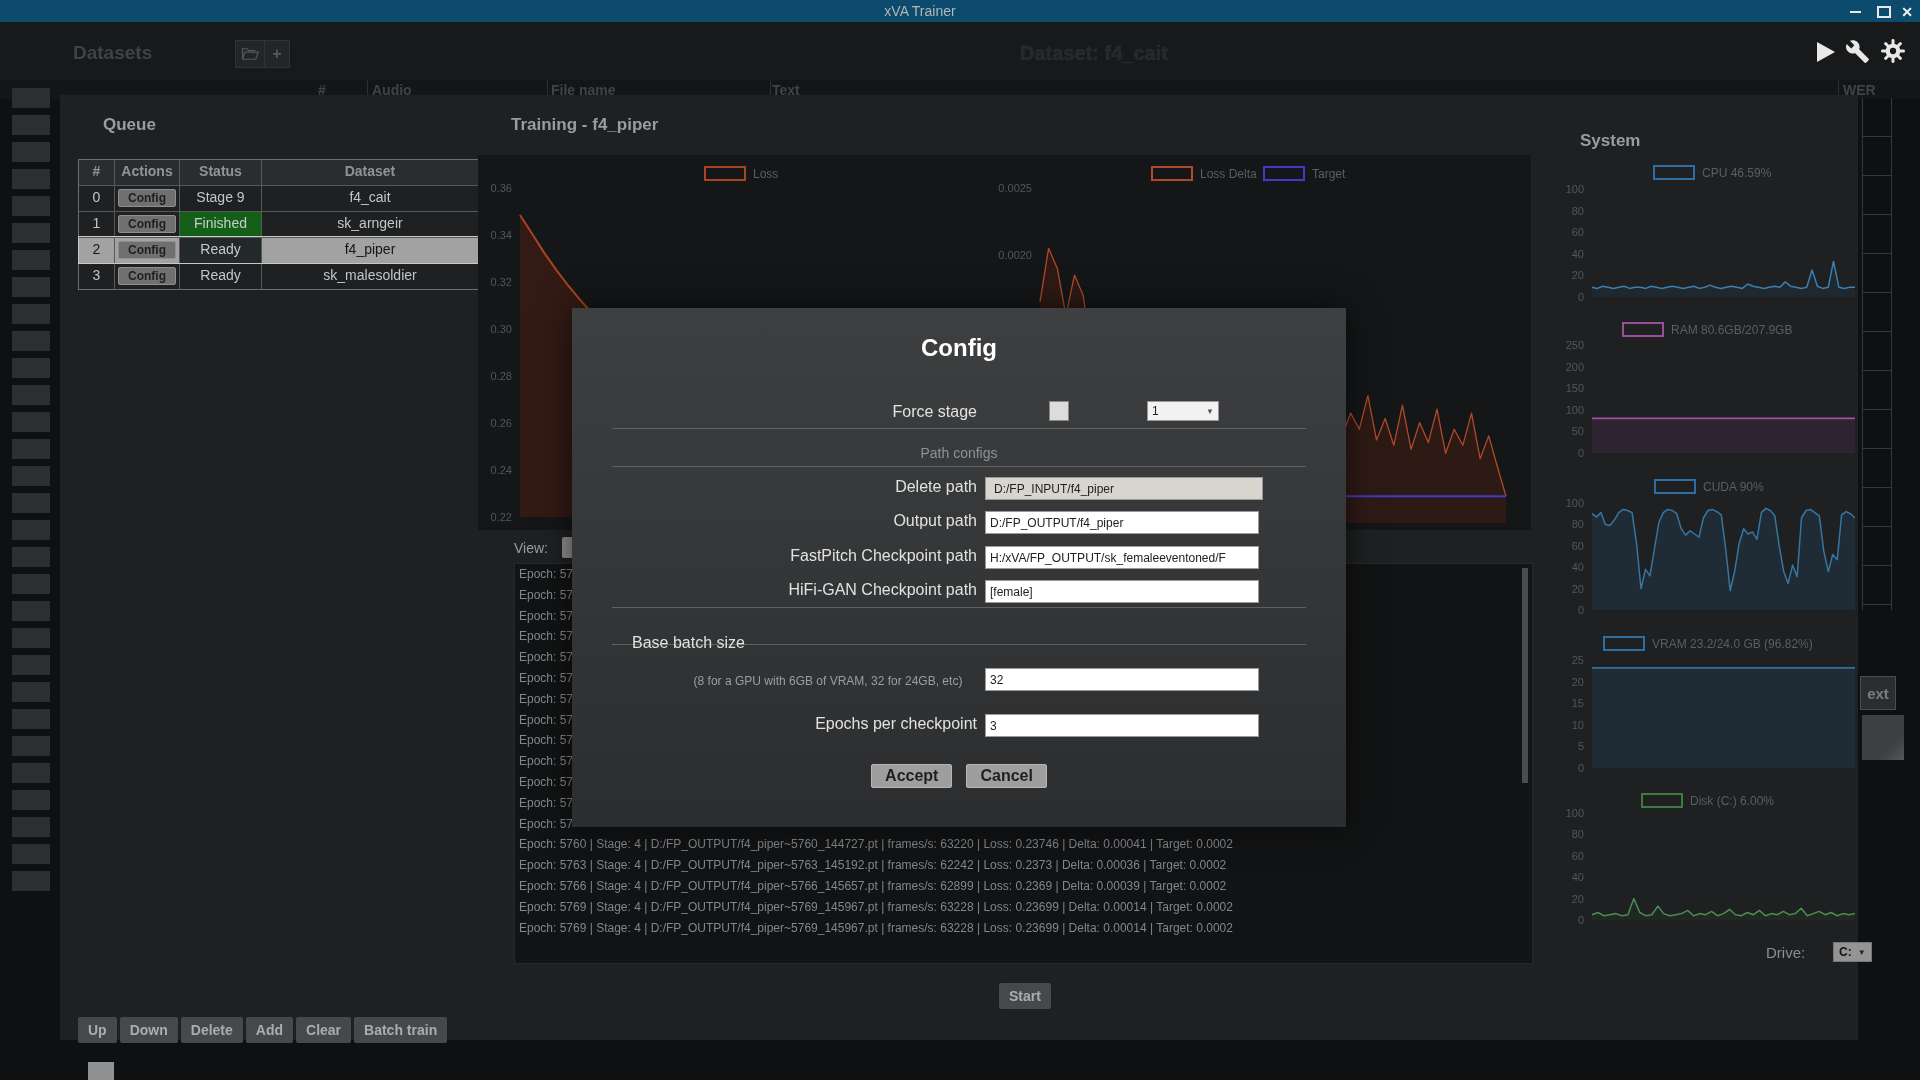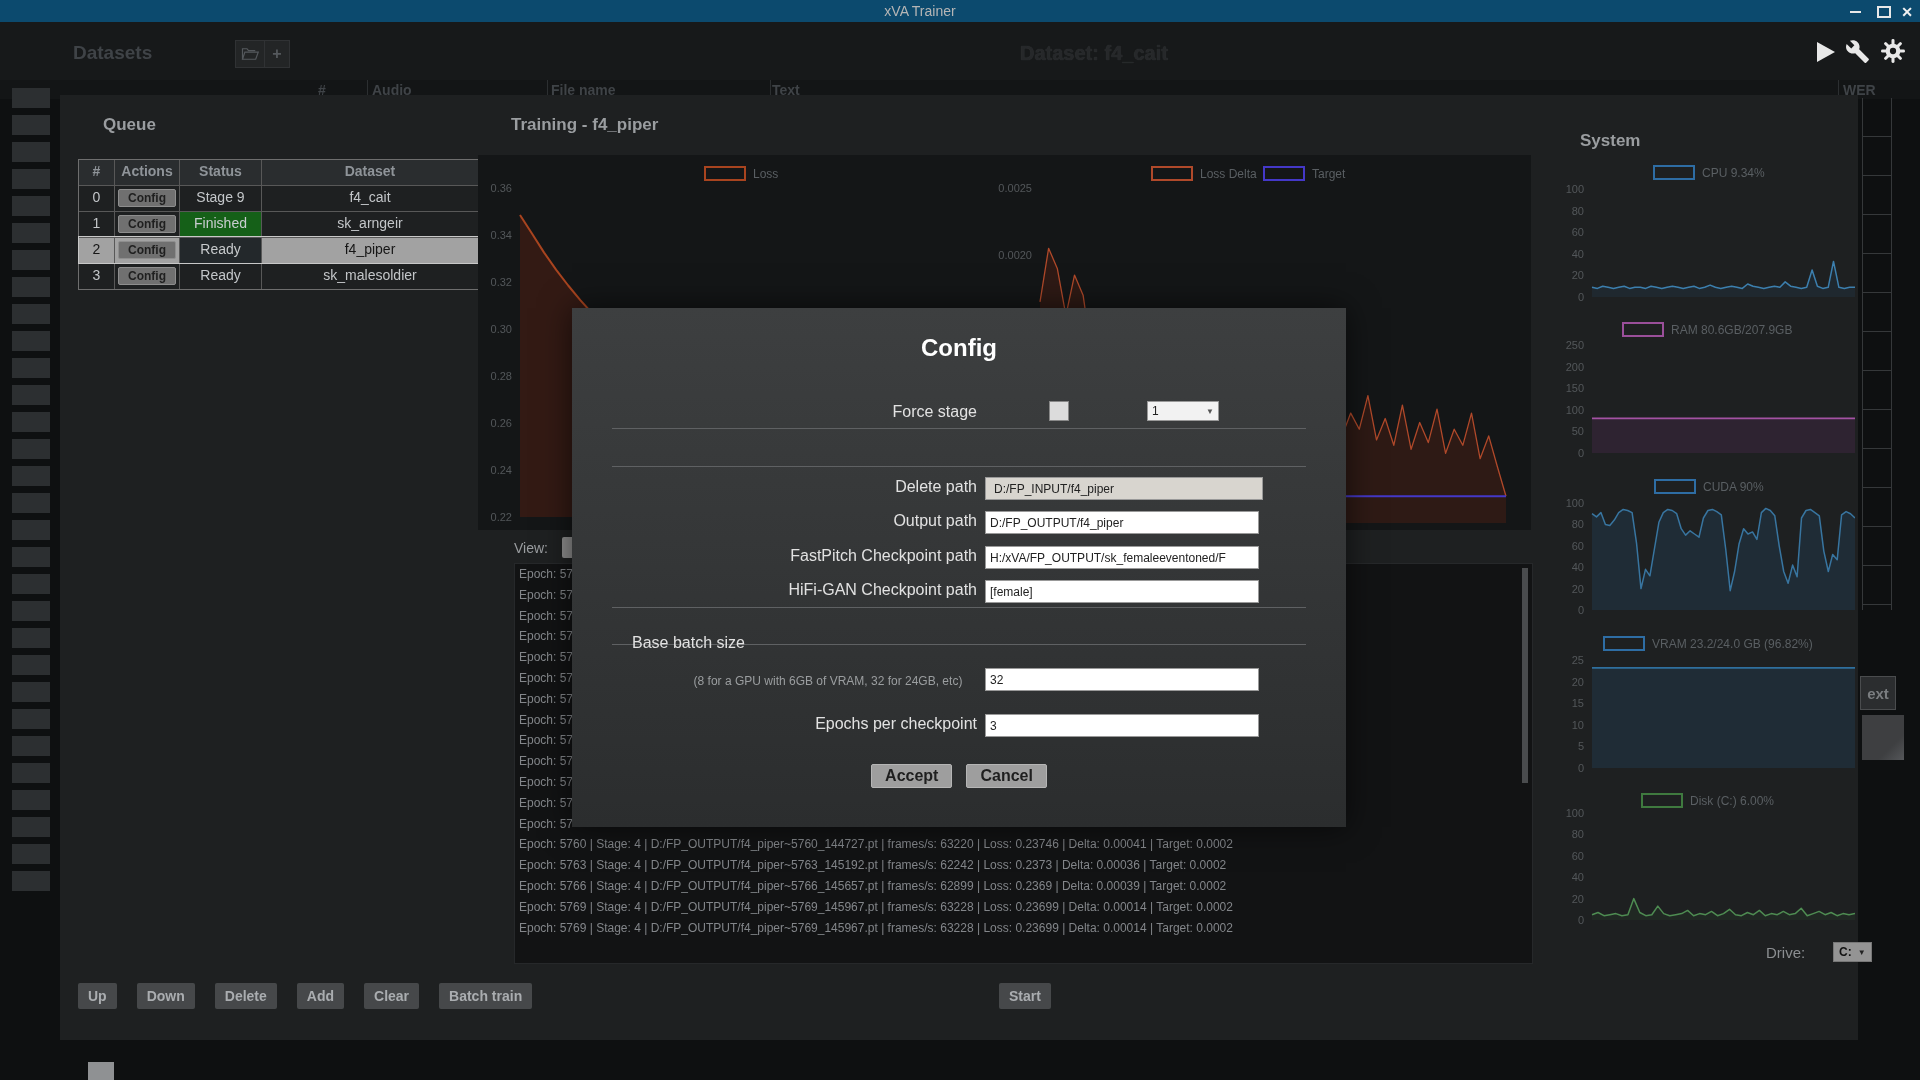--- a/index.html
+++ b/index.html
@@ -234,21 +234,21 @@
           <div class="qcell keep-dark">Ready</div>
           <div class="qcell">f4_piper</div>
         </div>
         <div class="qrow">
           <div class="qcell">3</div>
           <div class="qcell"><button class="btn-config">Config</button></div>
           <div class="qcell">Ready</div>
           <div class="qcell">sk_malesoldier</div>
         </div>
       </div>
-    <div class="abs" style="left:18px;top:888px;display:flex;gap:20px;" id="queue-buttons">
+    <div class="abs" style="left:18px;top:922px;display:flex;gap:3px;" id="queue-buttons">
         <button class="gbtn">Up</button>
         <button class="gbtn">Down</button>
         <button class="gbtn">Delete</button>
         <button class="gbtn">Add</button>
         <button class="gbtn">Clear</button>
         <button class="gbtn">Batch train</button>
       </div>
 
     <div class="abs panel-title" style="left:451px;top:20px;">Training - f4_piper</div>
     <div class="abs" id="chart-bg" style="left:418px;top:60px;"></div>
@@ -310,21 +310,21 @@
         <div class="ln">Epoch: 5769 | Stage: 4 | D:/FP_OUTPUT/f4_piper~5769_145967.pt | frames/s: 63228 | Loss: 0.23699 | Delta: 0.00014 | Target: 0.0002</div>
       </div>
     <div class="abs" id="log-scroll" style="left:1462px;top:473px;"></div>
 
     <button class="abs gbtn" style="left:939px;top:888px;">Start</button>
 
     <div class="abs panel-title" style="left:1520px;top:36px;">System</div>
 
     <div class="abs legend" style="left:1593px;top:70px;">
       <div class="box" style="border-color:#2e6da4;"></div>
-      <span>CPU 9.34%</span>
+      <span>CPU 46.59%</span>
     </div>
     <svg class="abs" style="left:1490px;top:80px;" viewBox="0 0 305 130" width="305" height="130">
         <text x="34" y="18.0" text-anchor="end" class="tick">100</text>
         <text x="34" y="39.6" text-anchor="end" class="tick">80</text>
         <text x="34" y="61.2" text-anchor="end" class="tick">60</text>
         <text x="34" y="82.8" text-anchor="end" class="tick">40</text>
         <text x="34" y="104.4" text-anchor="end" class="tick">20</text>
         <text x="34" y="126.0" text-anchor="end" class="tick">0</text>
         <polygon points="42.0,112.3 47.4,113.4 52.7,111.2 58.1,112.3 63.5,113.4 68.8,112.3 74.2,111.2 79.6,113.4 84.9,112.3 90.3,112.3 95.7,113.4 101.0,111.2 106.4,112.3 111.8,113.4 117.1,112.3 122.5,111.2 127.9,112.3 133.2,113.4 138.6,112.3 144.0,111.2 149.3,113.4 154.7,112.3 160.1,110.1 165.4,112.3 170.8,113.4 176.2,112.3 181.6,111.2 186.9,112.3 192.3,113.4 197.7,109.0 203.0,111.2 208.4,112.3 213.8,113.4 219.1,112.3 224.5,111.2 229.9,112.3 235.2,106.9 240.6,111.2 246.0,112.3 251.3,113.4 256.7,112.3 262.1,95.0 267.4,111.2 272.8,113.4 278.2,112.3 283.5,86.4 288.9,112.3 294.3,113.4 299.6,112.3 305.0,112.3 305.0,122 42,122" fill="rgba(40,90,130,0.15)"></polygon>
         <polyline points="42.0,112.3 47.4,113.4 52.7,111.2 58.1,112.3 63.5,113.4 68.8,112.3 74.2,111.2 79.6,113.4 84.9,112.3 90.3,112.3 95.7,113.4 101.0,111.2 106.4,112.3 111.8,113.4 117.1,112.3 122.5,111.2 127.9,112.3 133.2,113.4 138.6,112.3 144.0,111.2 149.3,113.4 154.7,112.3 160.1,110.1 165.4,112.3 170.8,113.4 176.2,112.3 181.6,111.2 186.9,112.3 192.3,113.4 197.7,109.0 203.0,111.2 208.4,112.3 213.8,113.4 219.1,112.3 224.5,111.2 229.9,112.3 235.2,106.9 240.6,111.2 246.0,112.3 251.3,113.4 256.7,112.3 262.1,95.0 267.4,111.2 272.8,113.4 278.2,112.3 283.5,86.4 288.9,112.3 294.3,113.4 299.6,112.3 305.0,112.3" fill="none" stroke="#3c7fae" stroke-width="1.5" stroke-linejoin="round"></polyline>
@@ -401,20 +401,21 @@
     <div class="abs mtitle">Config</div>
 
     <div class="abs mlabel" style="top:95px;">Force stage</div>
     <div class="abs" id="force-check"></div>
     <div class="abs" id="force-select">
       <span>1</span>
         <span style="font-size:8px;color:#555;">▼</span>
     </div>
 
     <div class="abs hr" style="top:120px;"></div>
+    <div class="abs section" style="top:137px;">Path configs</div>
     <div class="abs hr" style="top:158px;"></div>
 
     <div class="abs mlabel" style="top:170px;">Delete path</div>
     <input class="minput ro" style="top: 169px;" readonly="" value="D:/FP_INPUT/f4_piper">
 
     <div class="abs mlabel" style="top:204px;">Output path</div>
     <input class="minput" style="top: 203px;" value="D:/FP_OUTPUT/f4_piper">
 
     <div class="abs mlabel" style="top:239px;">FastPitch Checkpoint path</div>
     <input class="minput" style="top: 238px;" value="H:/xVA/FP_OUTPUT/sk_femaleeventoned/F">

